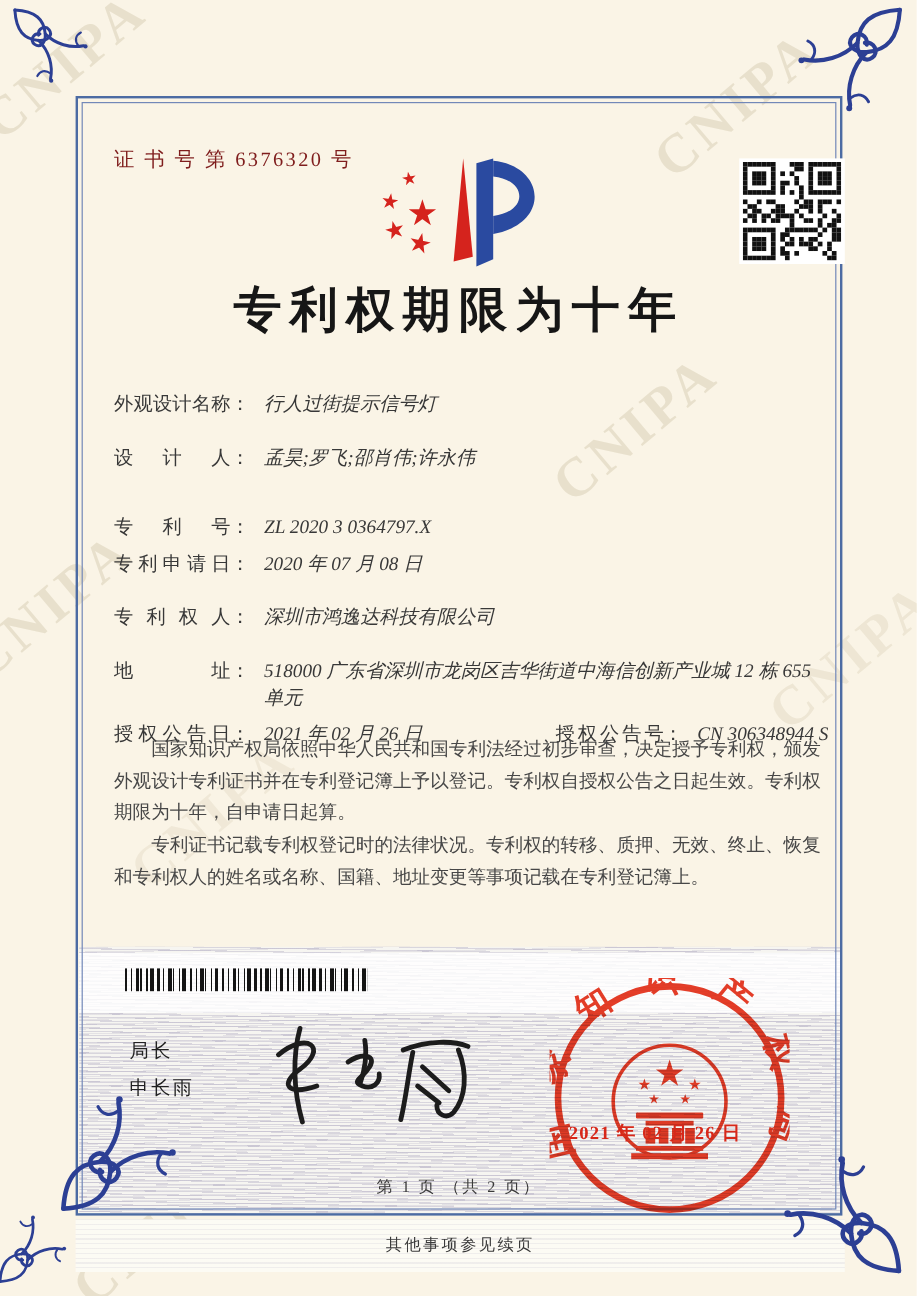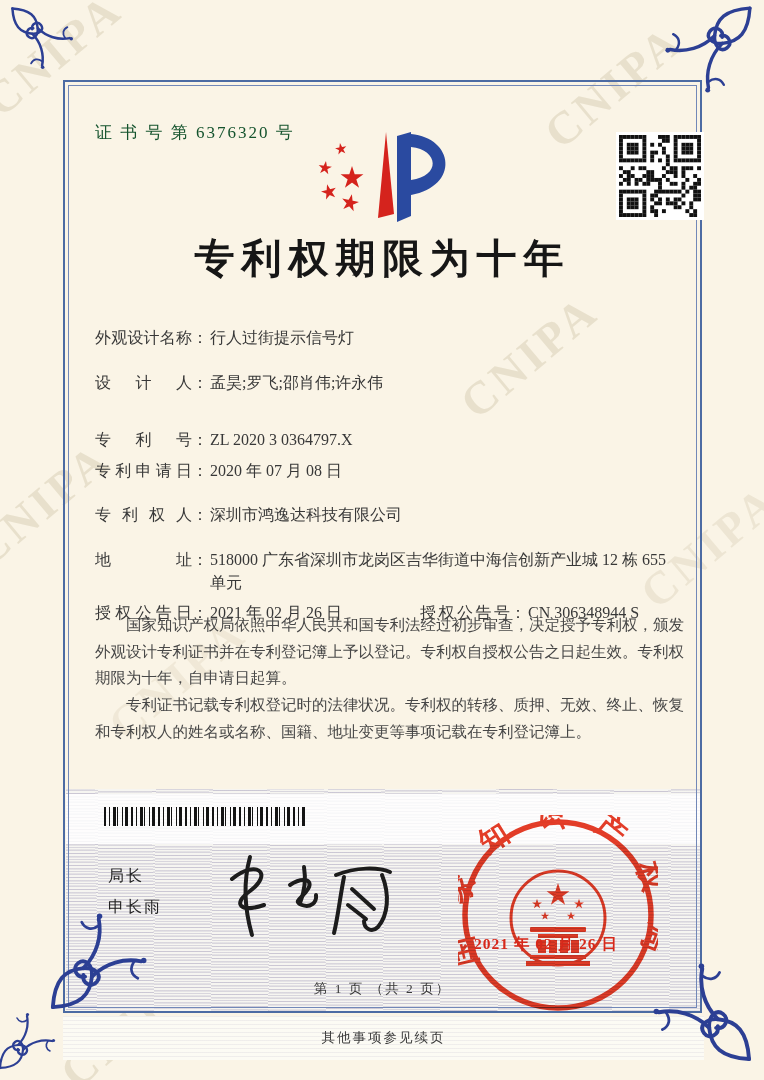--- a/index.html
+++ b/index.html
@@ -26,34 +26,34 @@
   .frame{position:absolute;z-index:3;left:63px;top:80px;width:639px;height:933px;
     border:2.5px solid #4c6ba3;box-sizing:border-box;}
   .frame::after{content:"";position:absolute;inset:3px;border:1.2px solid #7288b8;}
 
   
   .flourish{position:absolute;z-index:4;color:#2c3f94;}
   .flourish svg{display:block;width:100%;height:100%;}
 
   .ct{position:absolute;z-index:5;}
 
-  .certno{left:95px;top:121px;font-size:17px;color:#14532d;letter-spacing:2px;}
+  .certno{left:95px;top:121px;font-size:17px;color:#7f1d1d;letter-spacing:2px;}
 
   .logo{left:300px;top:130px;width:165px;height:103px;}
   .qr{left:616px;top:132px;width:88px;height:88px;background:#fff;padding:3px;box-sizing:border-box;}
 
   .title{left:63px;top:231px;width:639px;text-align:center;font-size:40px;font-weight:bold;
          letter-spacing:7px;color:#161616;}
 
   .frow{position:absolute;z-index:5;left:95px;display:flex;align-items:flex-start;
         font-size:16px;color:#383838;line-height:1.45;}
   .flabel{display:inline-block;width:97px;text-align:justify;text-align-last:justify;flex:none;}
-  .flabel2{display:inline-block;width:90px;text-align:justify;text-align-last:justify;flex:none;}
+  .flabel2{display:inline-block;width:90px;text-align:justify;text-align-last:justify;flex:none;margin-left:43px;}
   .fcolon{flex:none;}
-  .fvalue{margin-left:2px;max-width:462px;}
+  .fvalue{margin-left:12px;max-width:462px;font-style:italic;}
 
   .paras{left:95px;top:612px;width:592px;font-size:15.5px;line-height:1.72;color:#474747;}
   .paras p{margin:0;text-indent:2em;}
 
   .barcode{left:104px;top:807px;width:202px;height:19px;
     background-image:repeating-linear-gradient(90deg,#141414 0 2px,rgba(0,0,0,0) 2px 5px,
       #141414 5px 6px,rgba(0,0,0,0) 6px 9px,#141414 9px 12px,rgba(0,0,0,0) 12px 13px,
       #141414 13px 14px,rgba(0,0,0,0) 14px 18px,#141414 18px 19px,rgba(0,0,0,0) 19px 21px,
       #141414 21px 24px,rgba(0,0,0,0) 24px 27px);}
 

